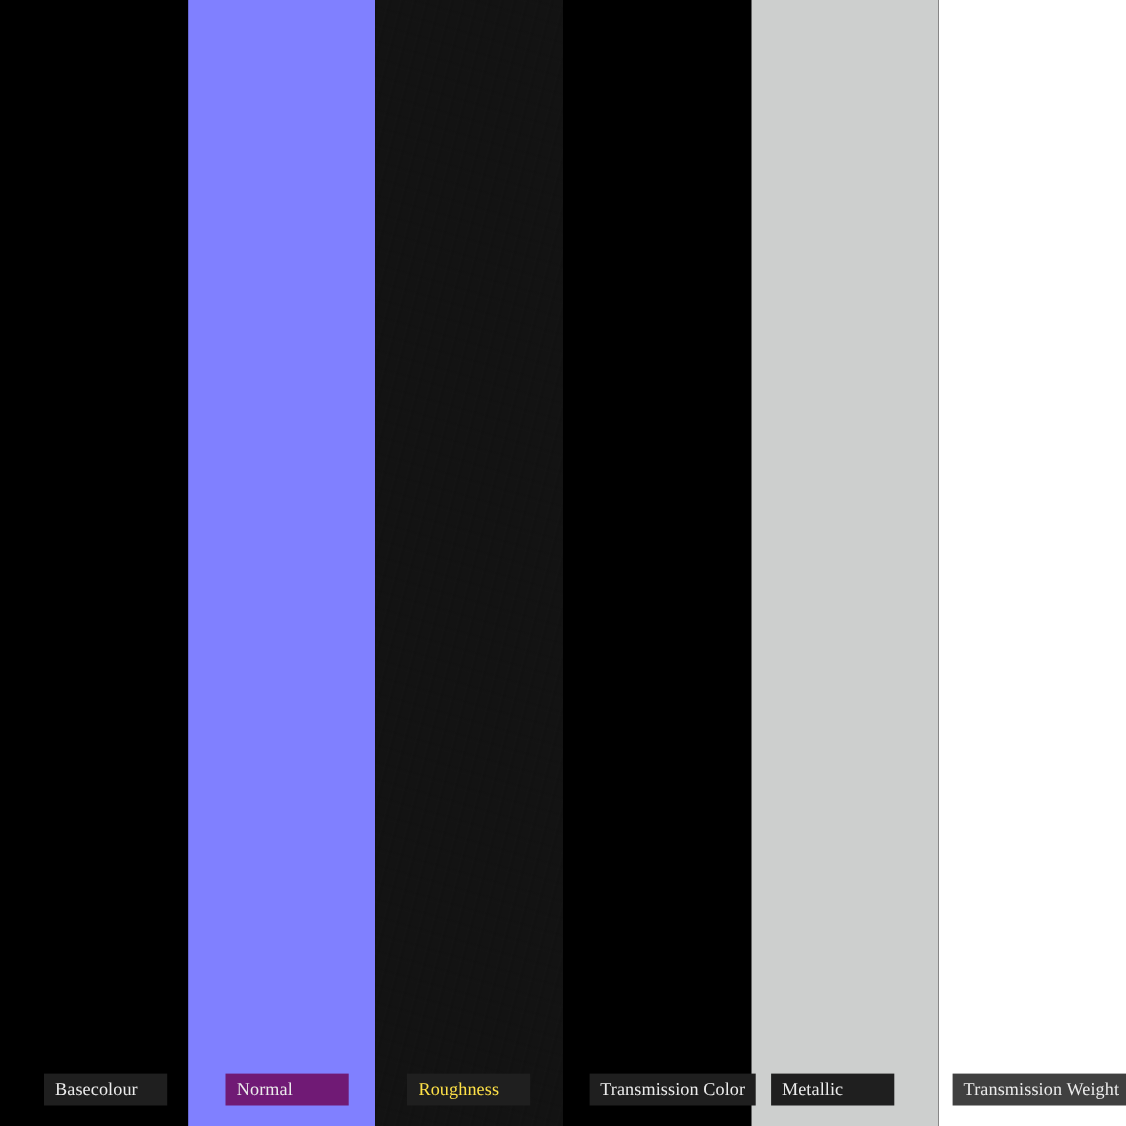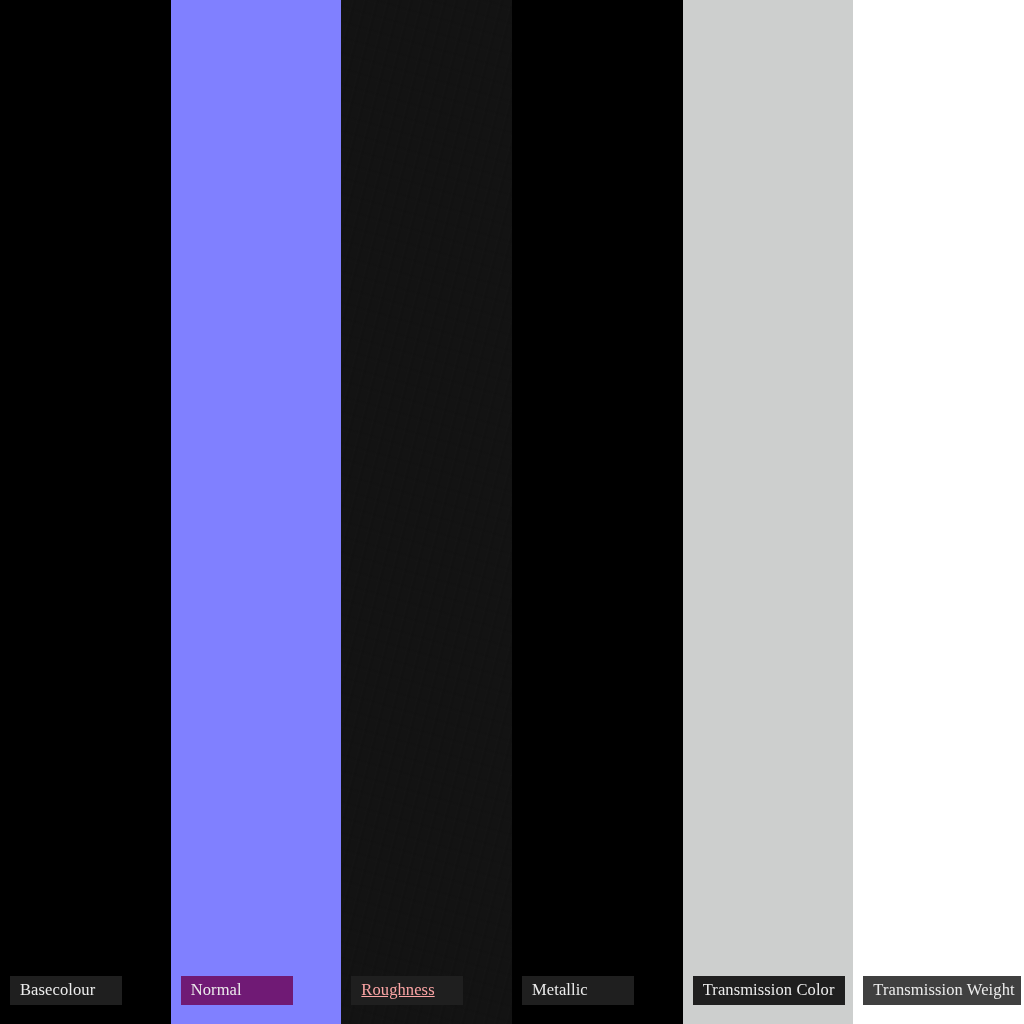--- a/index.html
+++ b/index.html
@@ -69,20 +69,21 @@
   .label-layer {
     position: absolute;
     left: 0;
     right: 0;
     bottom: 0;
     height: 56px;
     display: flex;
     flex-direction: row;
     align-items: flex-end;
     pointer-events: none;
+    padding-left: 30px;
   }
   .label-cell {
     flex: 1 1 0;
     height: 100%;
     display: flex;
     align-items: center;
     padding-left: 10px;
     padding-bottom: 12px;
     box-sizing: border-box;
     pointer-events: auto;
@@ -135,26 +136,26 @@
   </div>
 
   <div class="label-layer">
     <div class="label-cell">
       <span class="channel-badge" style="background-color: rgb(31, 31, 31); color: rgb(236, 236, 236);">Basecolour</span>
     </div>
     <div class="label-cell">
       <span class="channel-badge" style="background-color: #701a75; color: rgb(236, 236, 236);">Normal</span>
     </div>
     <div class="label-cell">
-      <span class="channel-badge" style="background-color: rgb(31, 31, 31); color: #fca5a5; text-decoration: underline;">Roughness</span>
+      <span class="channel-badge" style="background-color: rgb(31, 31, 31); color: #fde047;">Roughness</span>
+    </div>
+    <div class="label-cell">
+      <span class="channel-badge wide" style="background-color: rgb(31, 31, 31); color: rgb(236, 236, 236);">Transmission Color</span>
     </div>
     <div class="label-cell">
       <span class="channel-badge" style="background-color: rgb(31, 31, 31); color: rgb(236, 236, 236);">Metallic</span>
-    </div>
-    <div class="label-cell">
-      <span class="channel-badge wide" style="background-color: rgb(31, 31, 31); color: rgb(236, 236, 236);">Transmission Color</span>
     </div>
     <div class="label-cell">
       <span class="channel-badge wide" style="background-color: #404040; color: rgb(236, 236, 236); text-align: center;">Transmission Weight</span>
     </div>
   </div>
 
 </div>
 
 </body></html>

